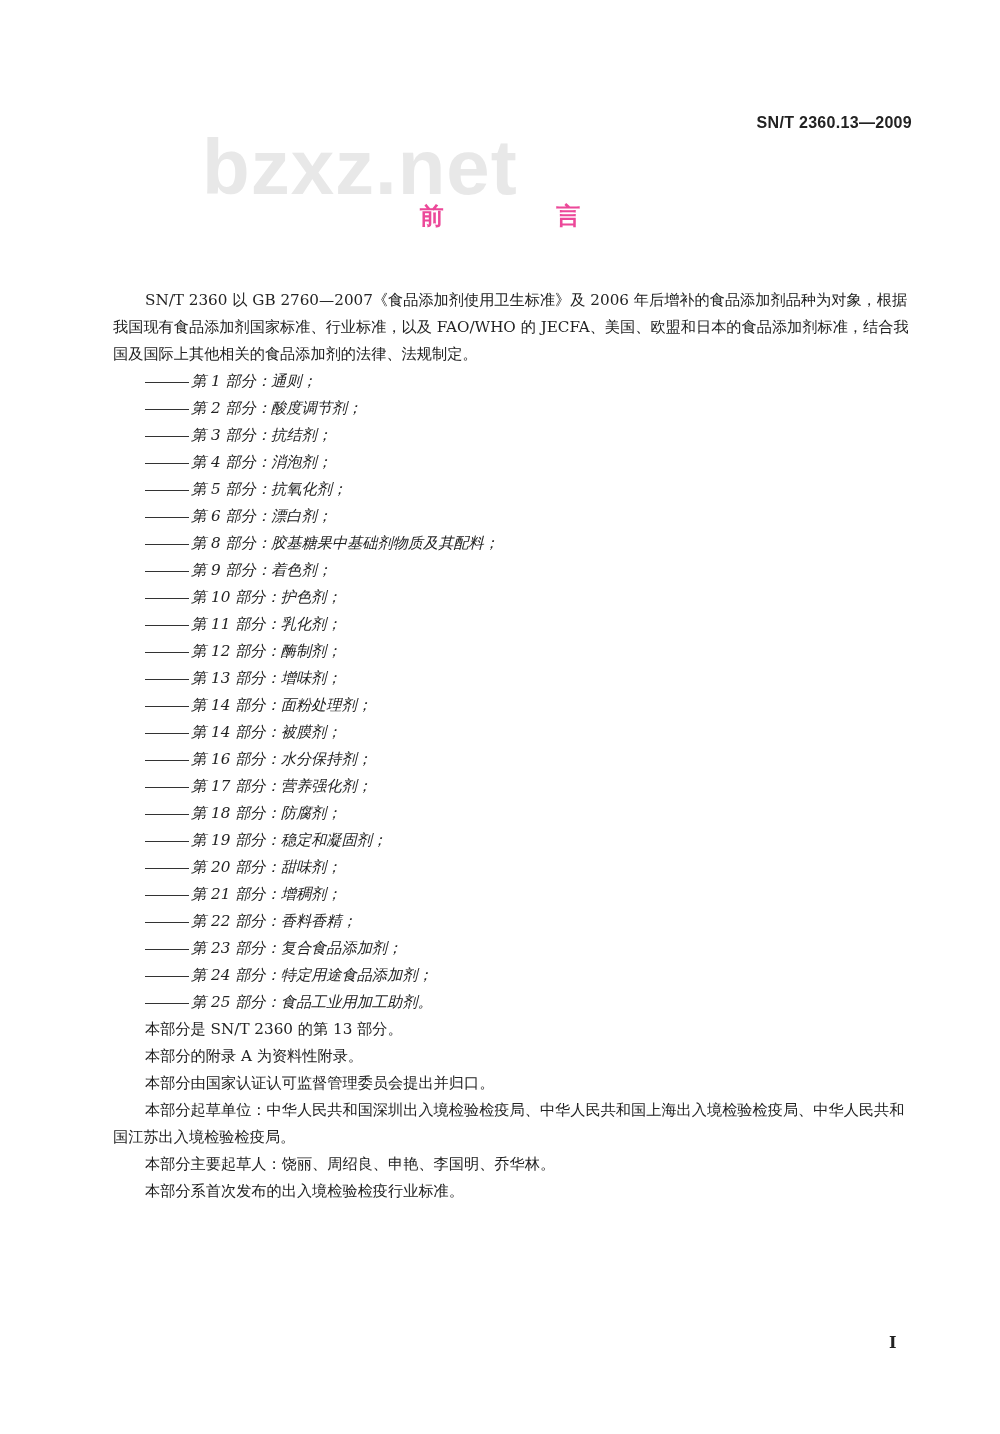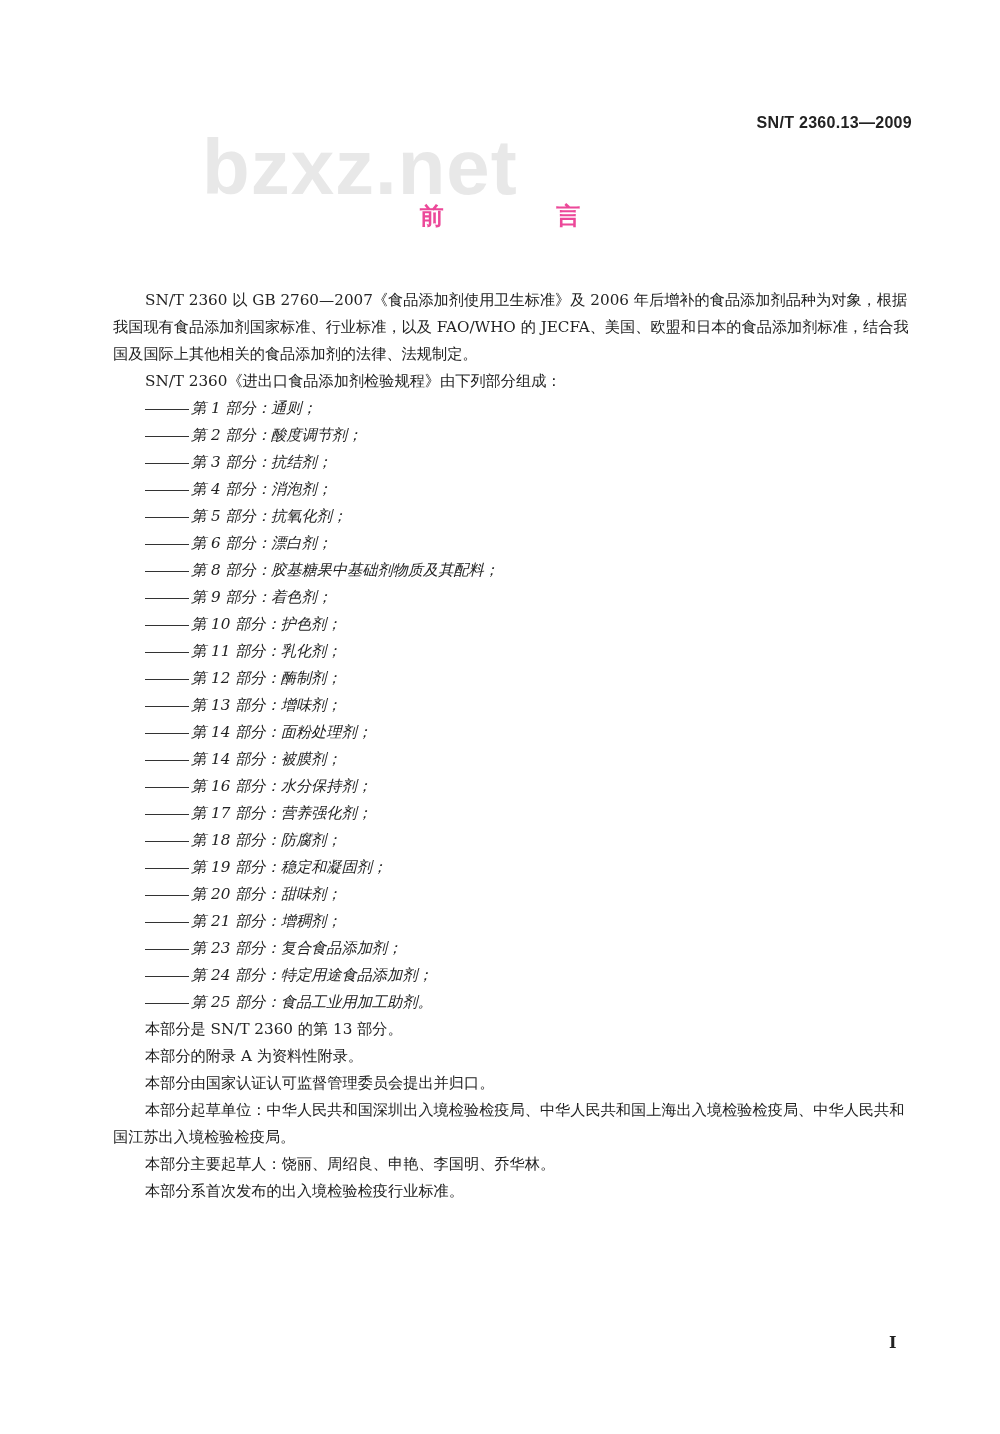--- a/index.html
+++ b/index.html
@@ -20,21 +20,20 @@
 </style>
 </head>
 <body>
 
 <div class="std-code">SN/T 2360.13—2009</div>
 <div class="watermark">bzxz.net</div>
 <div class="title">前 言</div>
 
 <div class="content">
   <p class="p">SN/T 2360 以 GB 2760—2007《食品添加剂使用卫生标准》及 2006 年后增补的食品添加剂品种为对象，根据我国现有食品添加剂国家标准、行业标准，以及 FAO/WHO 的 JECFA、美国、欧盟和日本的食品添加剂标准，结合我国及国际上其他相关的食品添加剂的法律、法规制定。</p>
-  <p class="p">SN/T 2360《进出口食品添加剂检验规程》由下列部分组成：</p>
 
   <div>
     <p class="list-item"><span class="dash"></span><span>第 1 部分：通则；</span></p>
     <p class="list-item"><span class="dash"></span><span>第 2 部分：酸度调节剂；</span></p>
     <p class="list-item"><span class="dash"></span><span>第 3 部分：抗结剂；</span></p>
     <p class="list-item"><span class="dash"></span><span>第 4 部分：消泡剂；</span></p>
     <p class="list-item"><span class="dash"></span><span>第 5 部分：抗氧化剂；</span></p>
     <p class="list-item"><span class="dash"></span><span>第 6 部分：漂白剂；</span></p>
     <p class="list-item"><span class="dash"></span><span>第 8 部分：胶基糖果中基础剂物质及其配料；</span></p>
     <p class="list-item"><span class="dash"></span><span>第 9 部分：着色剂；</span></p>
@@ -43,20 +42,21 @@
     <p class="list-item"><span class="dash"></span><span>第 12 部分：酶制剂；</span></p>
     <p class="list-item"><span class="dash"></span><span>第 13 部分：增味剂；</span></p>
     <p class="list-item"><span class="dash"></span><span>第 14 部分：面粉处理剂；</span></p>
     <p class="list-item"><span class="dash"></span><span>第 14 部分：被膜剂；</span></p>
     <p class="list-item"><span class="dash"></span><span>第 16 部分：水分保持剂；</span></p>
     <p class="list-item"><span class="dash"></span><span>第 17 部分：营养强化剂；</span></p>
     <p class="list-item"><span class="dash"></span><span>第 18 部分：防腐剂；</span></p>
     <p class="list-item"><span class="dash"></span><span>第 19 部分：稳定和凝固剂；</span></p>
     <p class="list-item"><span class="dash"></span><span>第 20 部分：甜味剂；</span></p>
     <p class="list-item"><span class="dash"></span><span>第 21 部分：增稠剂；</span></p>
+    <p class="list-item"><span class="dash"></span><span>第 22 部分：香料香精；</span></p>
     <p class="list-item"><span class="dash"></span><span>第 23 部分：复合食品添加剂；</span></p>
     <p class="list-item"><span class="dash"></span><span>第 24 部分：特定用途食品添加剂；</span></p>
     <p class="list-item"><span class="dash"></span><span>第 25 部分：食品工业用加工助剂。</span></p>
   </div>
 
   <p class="p">本部分是 SN/T 2360 的第 13 部分。</p>
   <p class="p">本部分的附录 A 为资料性附录。</p>
   <p class="p">本部分由国家认证认可监督管理委员会提出并归口。</p>
   <p class="p">本部分起草单位：中华人民共和国深圳出入境检验检疫局、中华人民共和国上海出入境检验检疫局、中华人民共和国江苏出入境检验检疫局。</p>
   <p class="p">本部分主要起草人：饶丽、周绍良、申艳、李国明、乔华林。</p>

